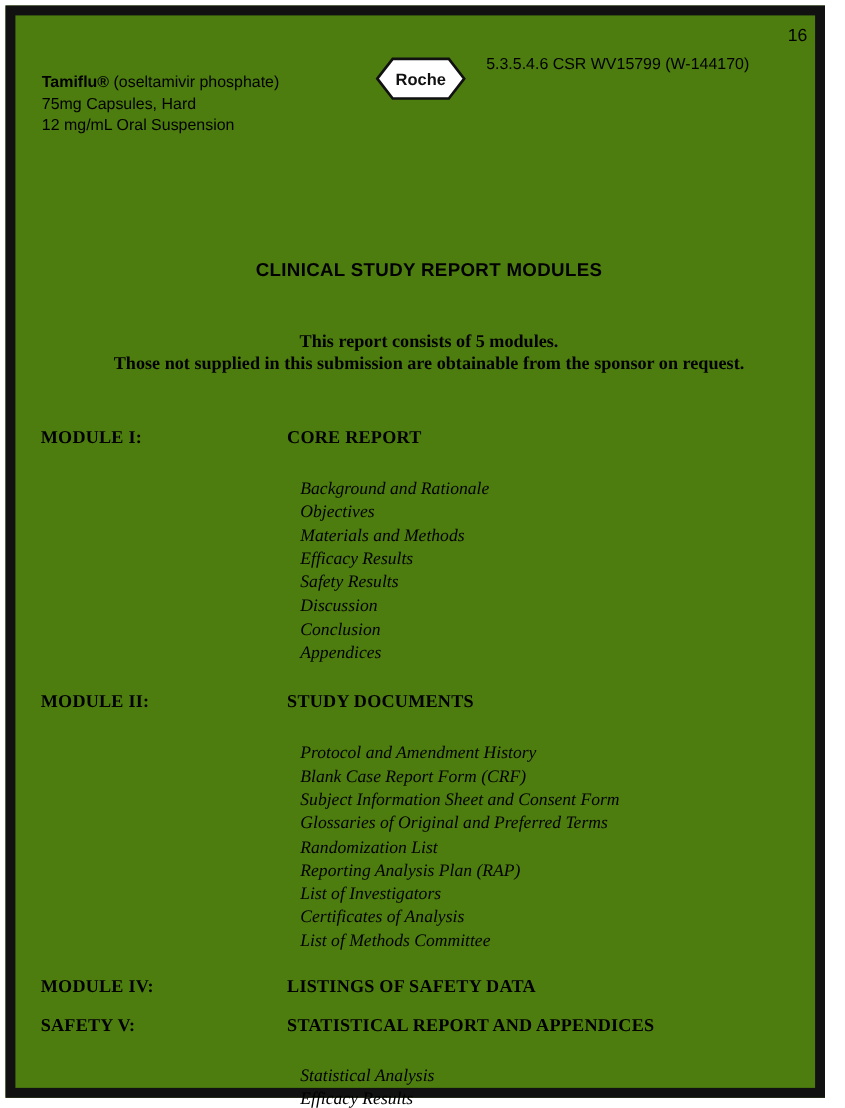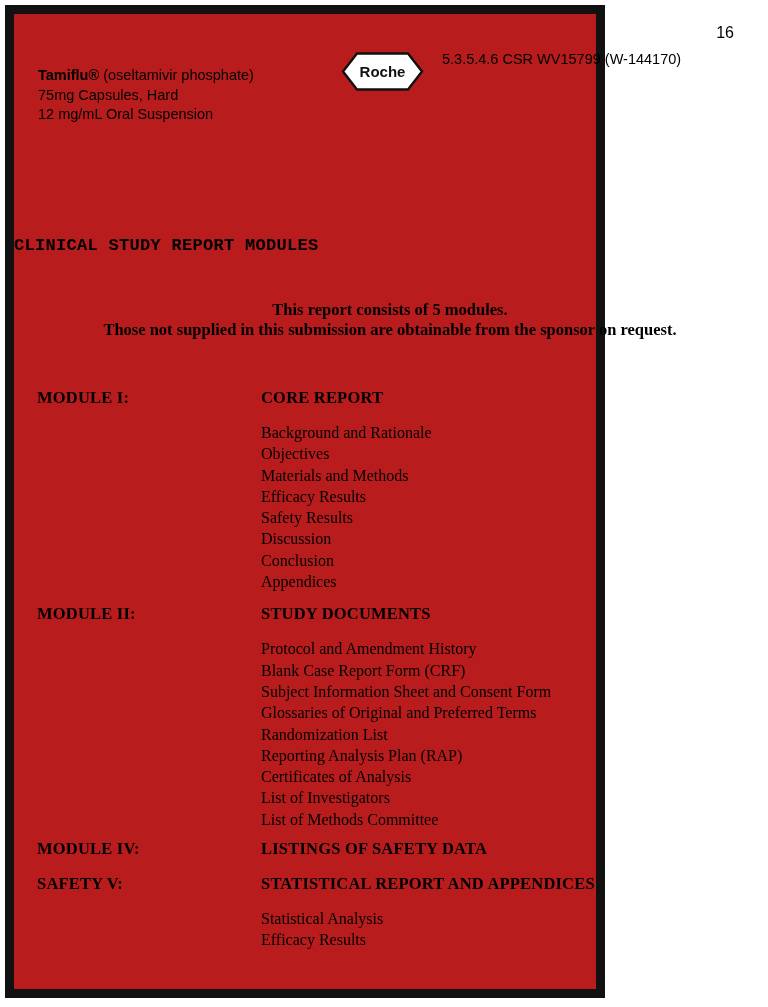--- a/index.html
+++ b/index.html
@@ -22,25 +22,25 @@
     left: 0;
     top: 0;
     width: 768px;
     height: 1007px;
     background: #ffffff;
   }
   #page-border {
     position: absolute;
     left: 5px;
     top: 5px;
-    width: 600px;
+    width: 745px;
     height: 993px;
     border: 9px solid #111111;
     box-sizing: border-box;
-    background: #b91c1c;
+    background: #4d7c0f;
   }
   #page-inner {
     position: absolute;
     left: 0;
     top: 0;
     width: 752px;
     height: 993px;
   }
 
   
@@ -114,21 +114,22 @@
     white-space: nowrap;
     color: #000;
   }
 
   
   #report-title {
     position: absolute;
     left: 0;
     top: 222px;
     width: 752px;
-    font-family: Liberation Mono, monospace;
+    text-align: center;
+    font-family: Liberation Sans, sans-serif;
     font-size: 17px;
     font-weight: bold;
     letter-spacing: 0.3px;
     color: #000;
   }
 
   
   #intro {
     position: absolute;
     left: 0;
@@ -180,24 +181,25 @@
     left: 247px;
     top: 0;
     font-family: "Liberation Serif", serif;
     font-size: 16.5px;
     font-weight: bold;
     letter-spacing: 0.2px;
     color: #000;
     white-space: nowrap;
   }
   .module-items {
-    margin: 0;
+    margin: 12px;
     padding: 0;
     list-style: none;
     padding-top: 8px;
+    font-style: italic;
   }
   .module-items li {
     margin-left: 247px;
     font-family: "Liberation Serif", serif;
     font-size: 16px;
     line-height: 21.3px;
     color: #000;
     white-space: nowrap;
   }
   .gap-after-items {
@@ -266,22 +268,22 @@
             <div class="module-label">MODULE II:</div>
             <div class="module-heading">STUDY DOCUMENTS</div>
           </div>
           <ul class="module-items">
             <li>Protocol and Amendment History</li>
             <li>Blank Case Report Form (CRF)</li>
             <li>Subject Information Sheet and Consent Form</li>
             <li>Glossaries of Original and Preferred Terms</li>
             <li>Randomization List</li>
             <li>Reporting Analysis Plan (RAP)</li>
+            <li>List of Investigators</li>
             <li>Certificates of Analysis</li>
-            <li>List of Investigators</li>
             <li>List of Methods Committee</li>
           </ul>
           <div class="gap-small"></div>
         </div>
 
 
         <div class="module-block">
           <div class="module-row">
             <div class="module-label">MODULE IV:</div>
             <div class="module-heading">LISTINGS OF SAFETY DATA</div>

